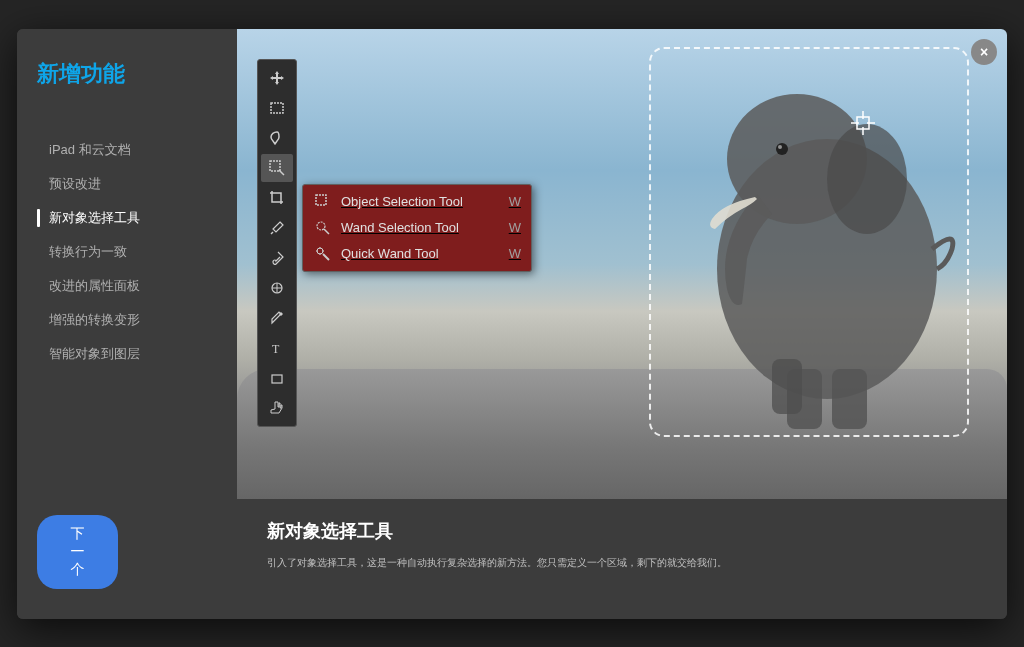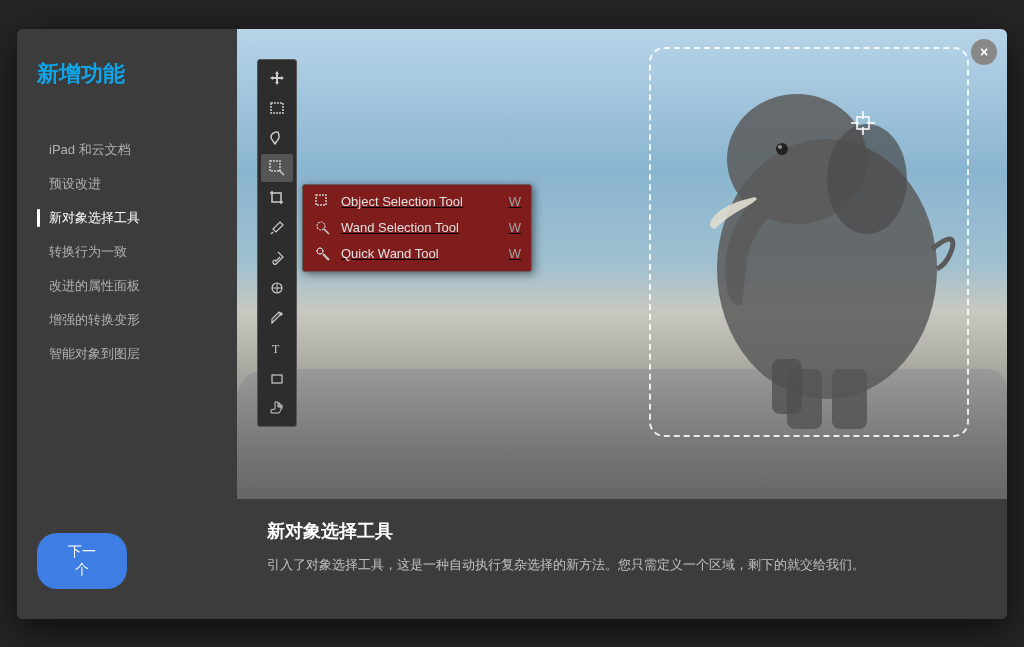--- a/index.html
+++ b/index.html
@@ -103,21 +103,21 @@
     }
 
     .next-btn {
       background: #3d7de4;
       color: white;
       border: none;
       border-radius: 20px;
       padding: 10px 28px;
       font-size: 14px;
       cursor: pointer;
-      width: 90px;
+      width: 81px;
       margin-top: 20px;
       align-self: flex-start;
     }
 
     
     .content {
       flex: 1;
       display: flex;
       flex-direction: column;
       background: #2b2b2b;
@@ -244,21 +244,21 @@
 
     .caption-title {
       color: #ffffff;
       font-size: 18px;
       font-weight: bold;
       margin-bottom: 12px;
     }
 
     .caption-text {
       color: #c0c0c0;
-      font-size: 13px;
+      font-size: 10px;
       line-height: 1.6;
     }
 
     
     .elephant-svg {
       position: absolute;
       right: 40px;
       top: 20px;
       width: 340px;
       height: 400px;

